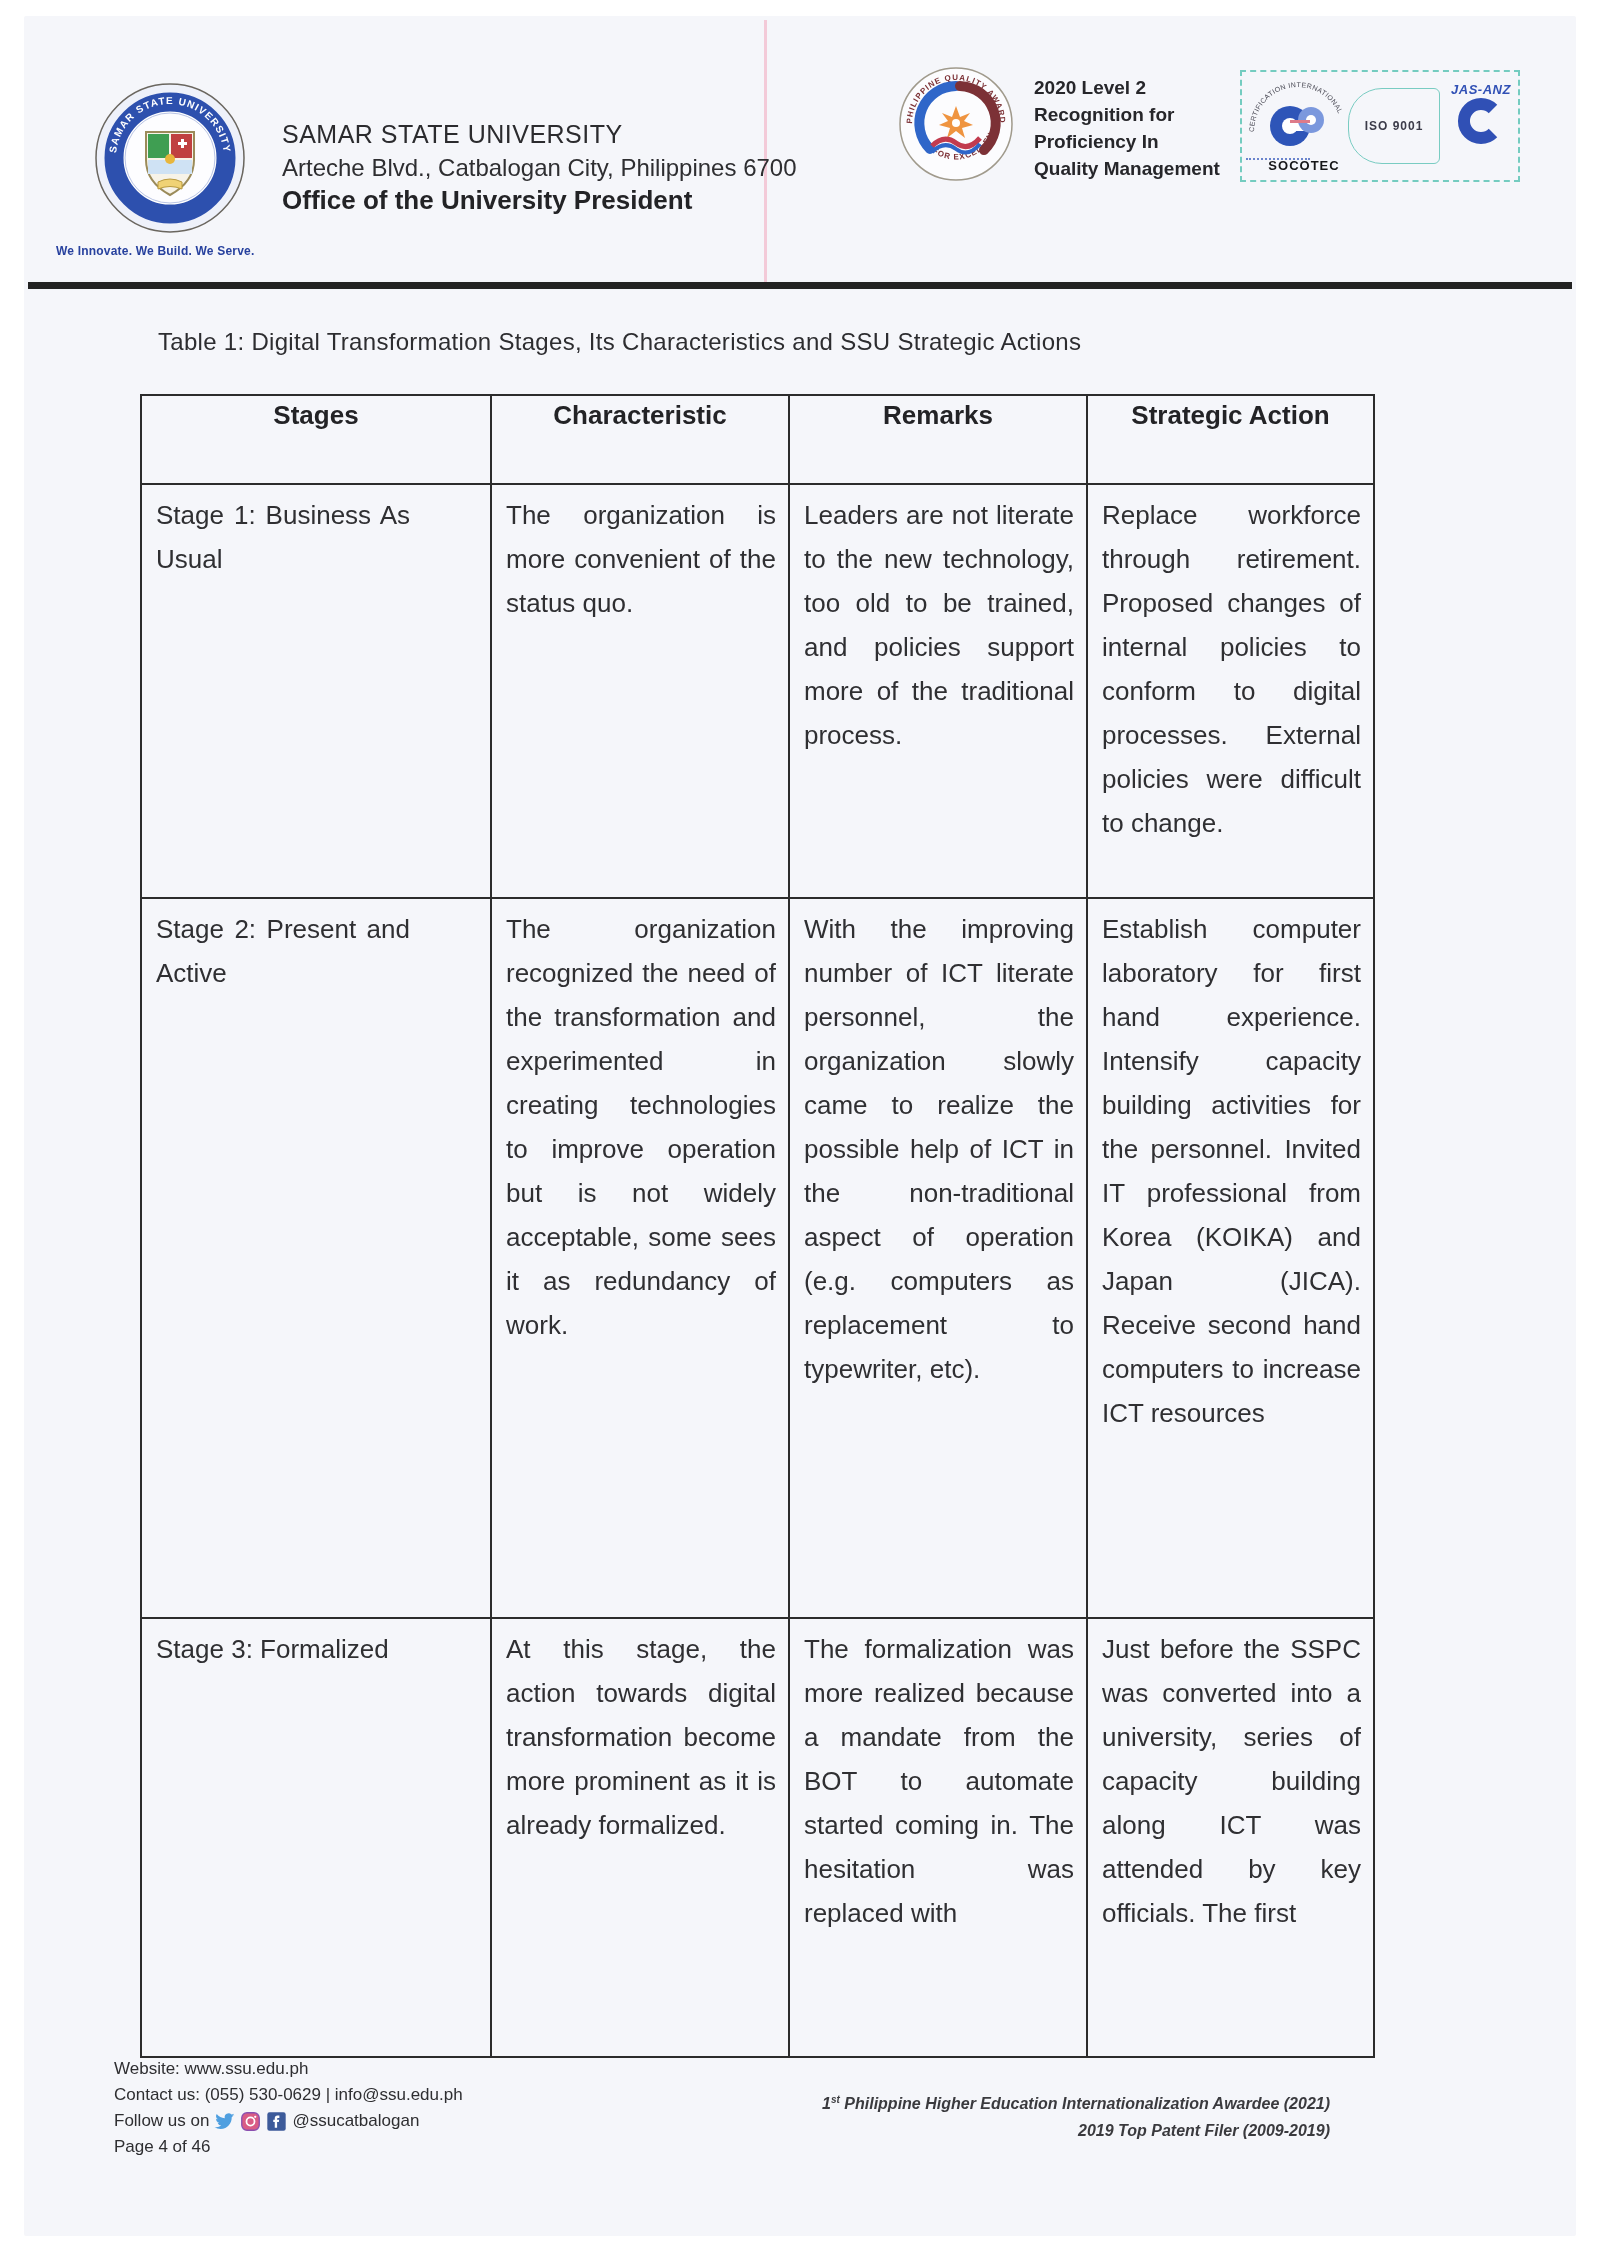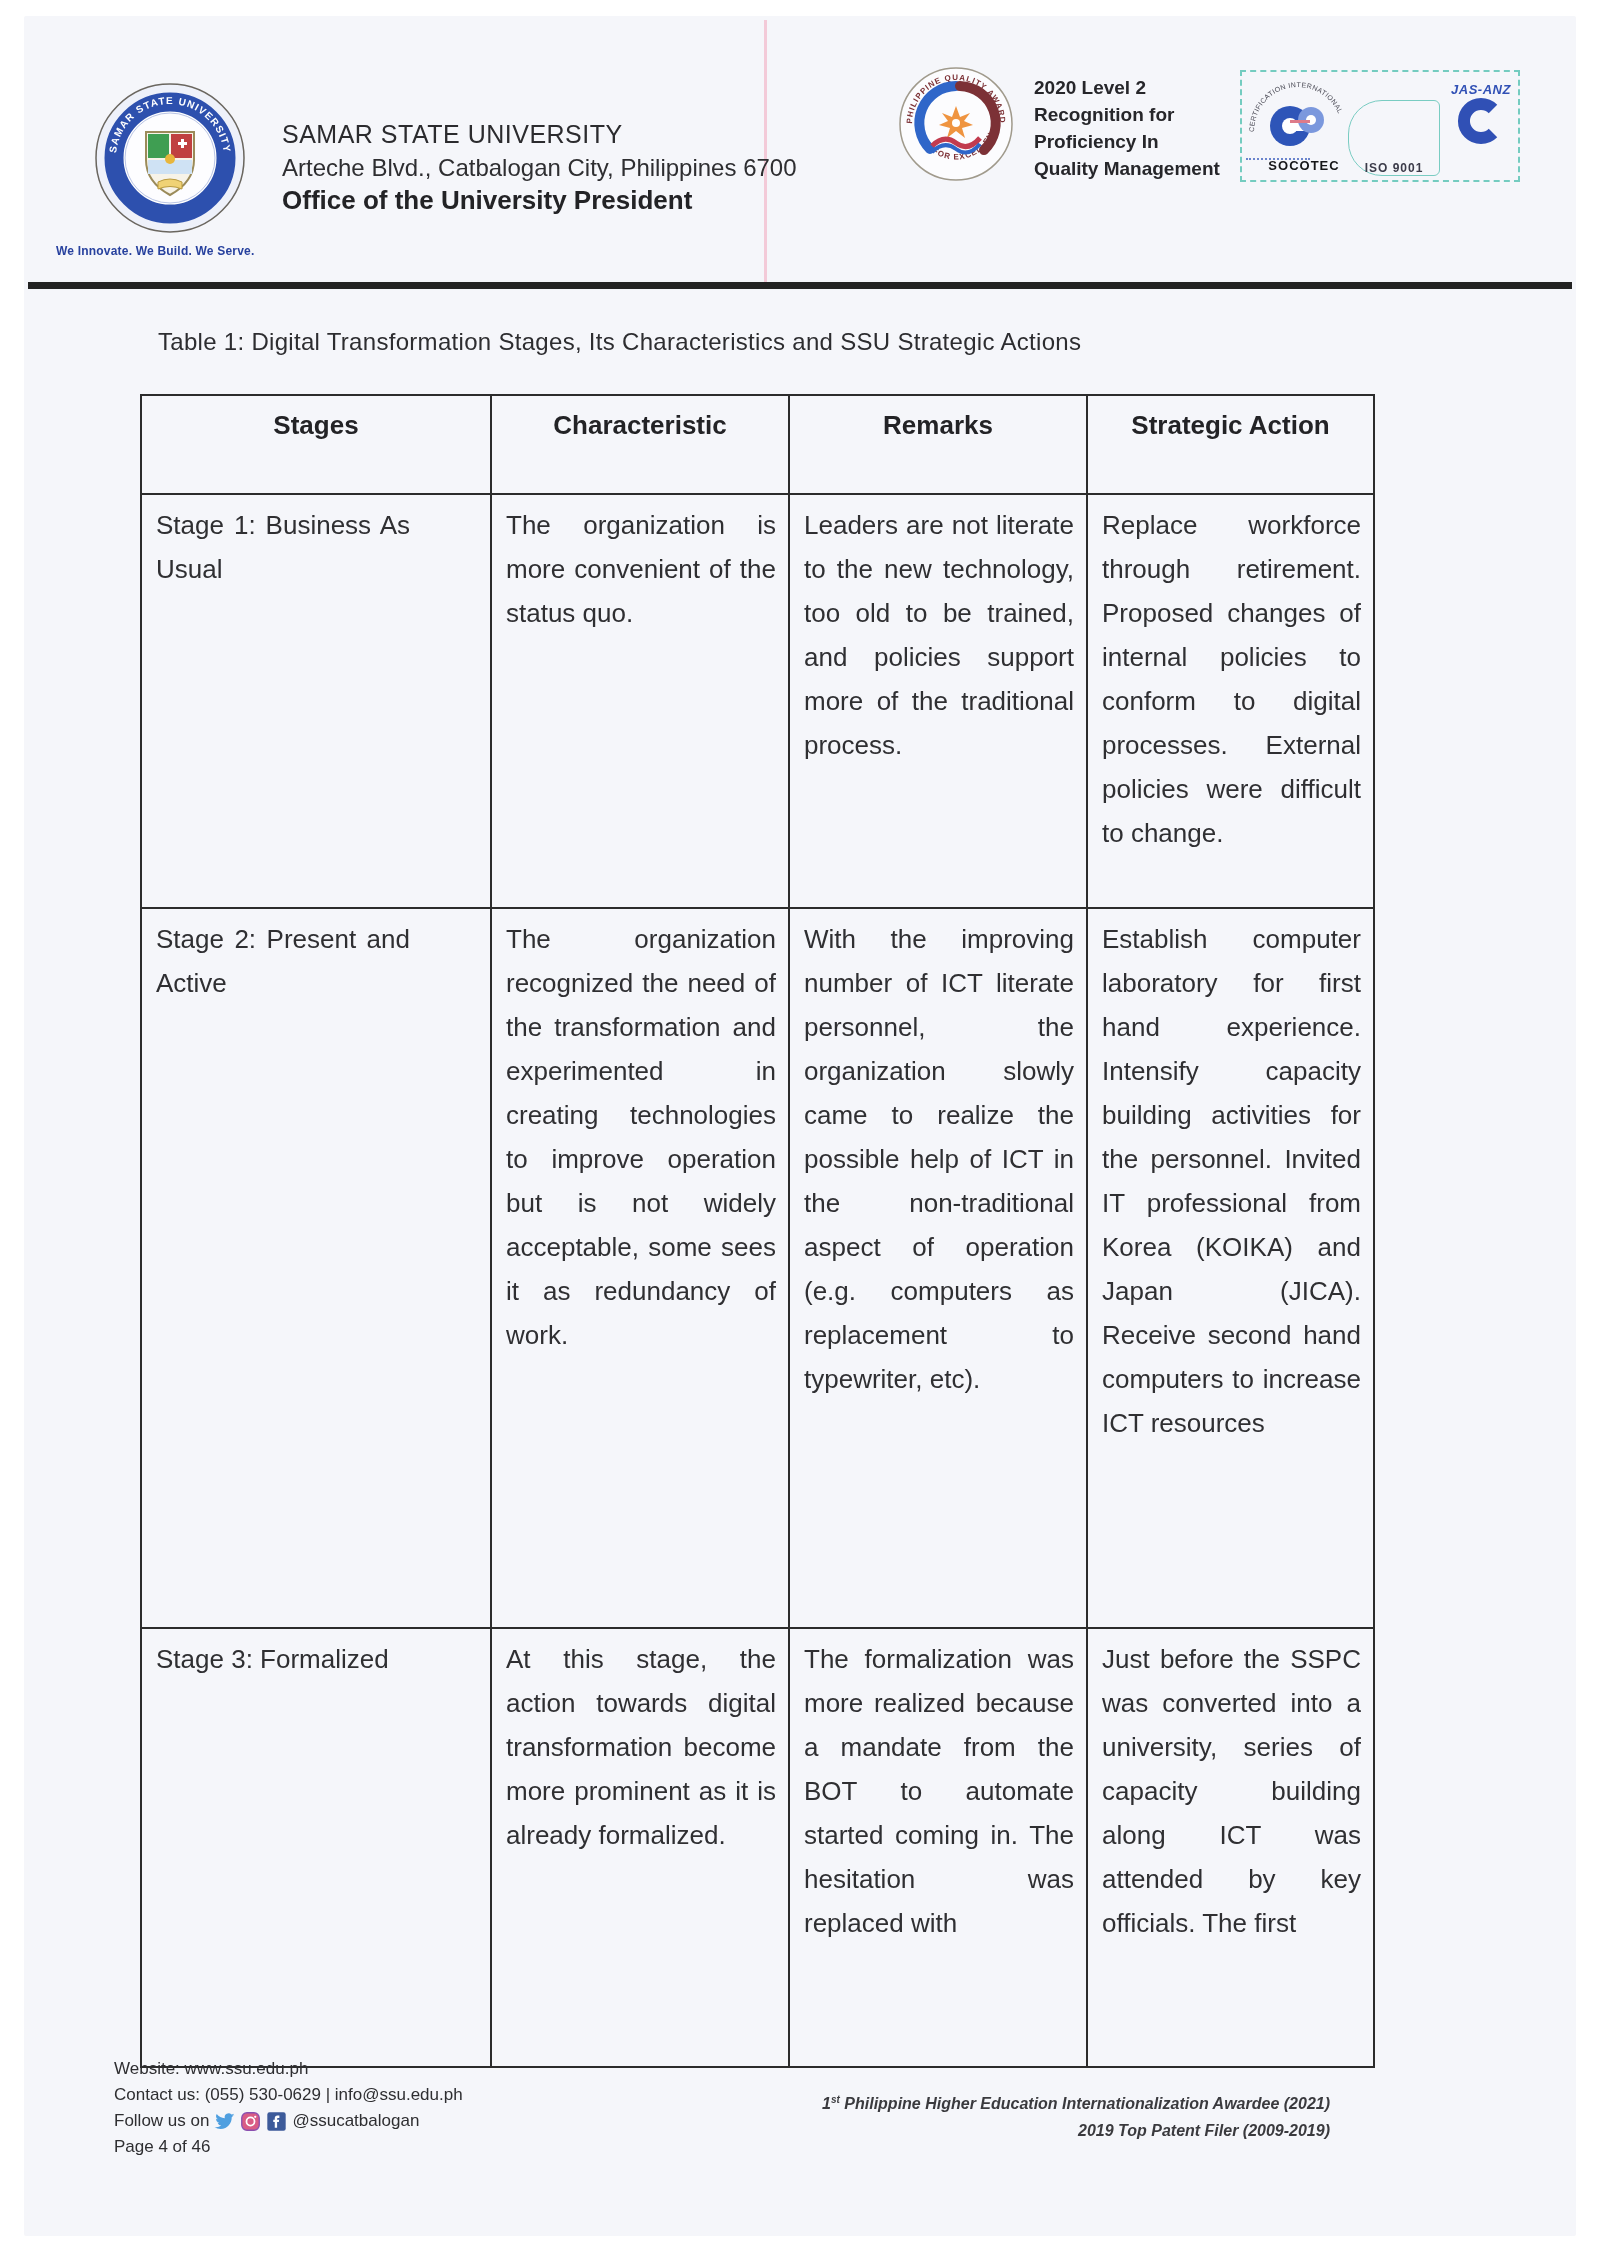--- a/index.html
+++ b/index.html
@@ -16,33 +16,33 @@
   .tagline{left:56px;top:244px;width:250px;font-size:12px;font-weight:bold;color:#27419e;letter-spacing:.2px;}
   .univ{left:282px;top:118px;line-height:33px;}
   .univ .u1{font-size:25px;color:#2b2b2e;letter-spacing:.5px;}
   .univ .u2{font-size:24px;color:#2e2e31;}
   .univ .u3{font-size:26px;font-weight:bold;color:#232326;}
   .pqa{left:898px;top:66px;width:116px;height:116px;}
   .pqa-lines{left:1034px;top:74px;font-size:19px;font-weight:bold;line-height:27px;color:#26262a;}
   .certbox{left:1240px;top:70px;width:280px;height:112px;border:2px dashed #74ccc0;box-sizing:border-box;}
   .ci-svg{position:absolute;left:4px;top:2px;}
   .socotec-word{position:absolute;left:12px;top:86px;width:100px;text-align:center;font-size:13px;font-weight:bold;letter-spacing:1px;color:#161618;}
-  .iso{position:absolute;left:106px;top:28px;width:92px;height:76px;border:1.5px solid #79ccc2;border-radius:34px 6px 6px 34px;box-sizing:border-box;display:flex;align-items:flex-end;justify-content:center;}
+  .iso{position:absolute;left:106px;top:16px;width:92px;height:76px;border:1.5px solid #79ccc2;border-radius:34px 6px 6px 34px;box-sizing:border-box;display:flex;align-items:center;justify-content:center;}
   .iso span{font-size:12px;font-weight:bold;letter-spacing:1px;color:#3b3b49;}
   .jas{position:absolute;left:204px;top:10px;width:70px;text-align:center;}
   .jas-label{font-size:13px;font-weight:bold;font-style:italic;color:#3050b5;letter-spacing:.5px;}
   .jas-red{position:absolute;left:48px;top:48px;width:20px;height:3px;background:#dd7b8a;}
   .jas-line{position:absolute;left:4px;top:86px;width:64px;height:0;border-top:2px dotted #6a84cc;}
   .rule{left:28px;top:282px;width:1544px;height:7px;background:#232323;}
 
   
   .table-title{left:158px;top:328px;font-size:24px;color:#2d2d30;letter-spacing:.3px;}
   table.dt{position:absolute;left:140px;top:394px;width:1233px;border-collapse:collapse;table-layout:fixed;}
   table.dt th,table.dt td{border:2px solid #2c2c2c;vertical-align:top;}
-  table.dt th{height:82px;font-size:26px;font-weight:bold;text-align:center;padding-top:14px;color:#232326;}
+  table.dt th{height:82px;font-size:26px;font-weight:bold;text-align:center;padding-top:4px;color:#232326;}
   table.dt td{padding:8px 12px 8px 14px;font-size:26px;line-height:44px;text-align:justify;color:#2f2f32;}
   table.dt td.c0{padding-right:80px;}
   .cb1{height:396px;overflow:hidden;}
   .cb2{height:702px;overflow:hidden;}
   .cb3{height:421px;overflow:hidden;}
 
   
   .footer-left{left:114px;top:2056px;font-size:17px;line-height:26px;color:#2e2e31;}
   .follow-row{display:flex;align-items:center;gap:5px;height:26px;}
   .footer-right{left:730px;top:2086px;width:600px;text-align:right;font-size:16px;font-weight:bold;font-style:italic;color:#3a3a3e;line-height:27px;}

